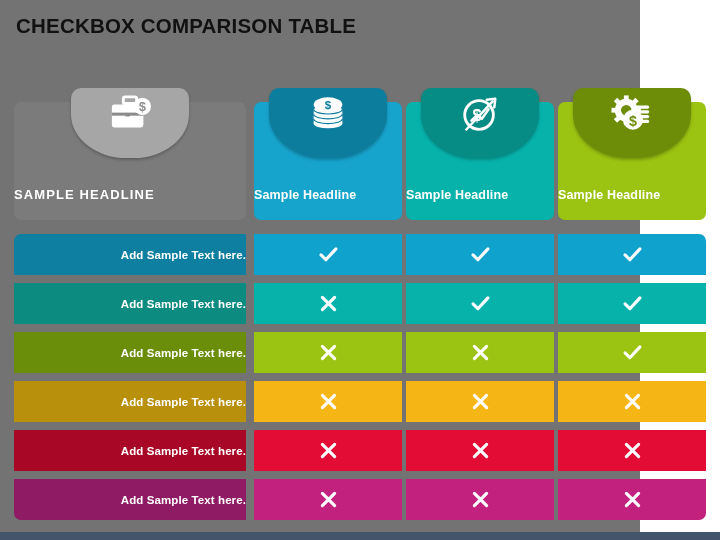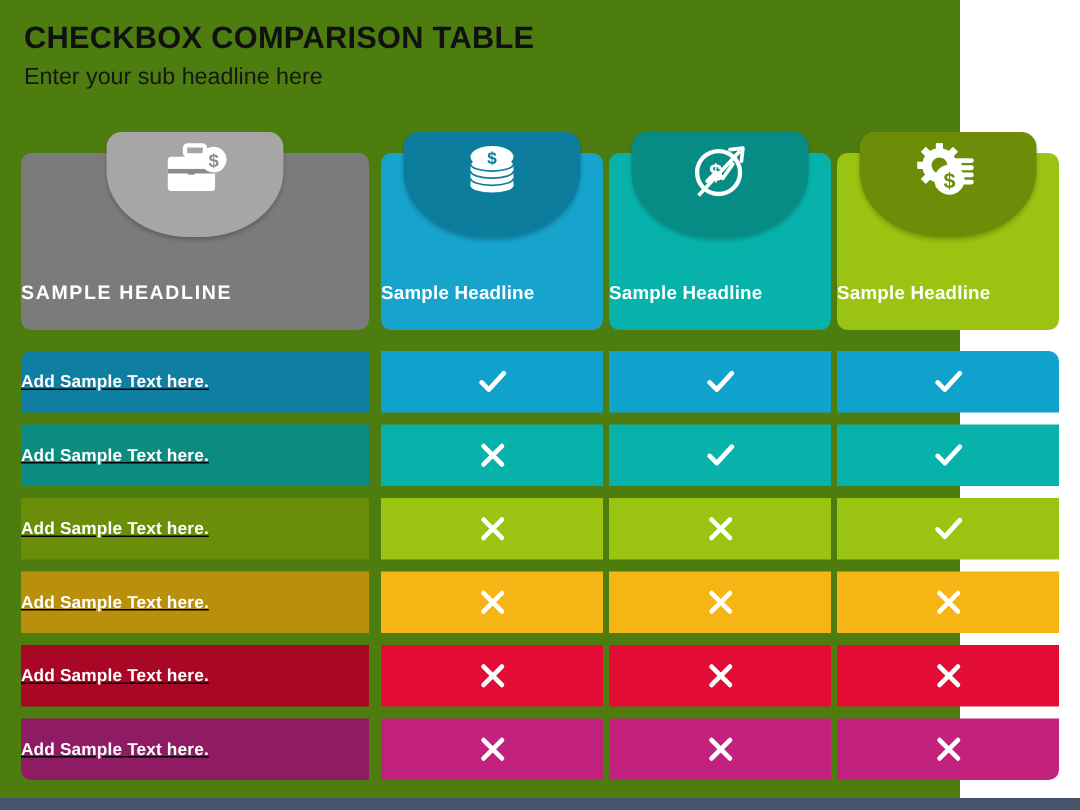--- a/index.html
+++ b/index.html
@@ -14,21 +14,21 @@
     overflow: hidden;
     position: relative;
   }
 
   .slide {
     position: absolute;
     left: 0;
     top: 0;
     width: 640px;
     height: 540px;
-    background: #4d7c0f;
+    background: #737373;
   }
 
   
   .title-block {
     position: absolute;
     left: 16px;
     top: 14px;
     width: 690px;
   }
   .main-title {
@@ -126,22 +126,21 @@
     position: absolute;
     left: 0;
     width: 100%;
     height: 41px;
     box-sizing: border-box;
     display: flex;
     align-items: center;
     justify-content: center;
   }
   .cell.label {
-    justify-content: flex-start;
-    text-decoration: underline;
+    justify-content: flex-end;
   }
   .cell-text {
     color: #ffffff;
     font-size: 11.5px;
     font-weight: bold;
     letter-spacing: 0.1px;
   }
   .mark {
     width: 21px;
     height: 21px;
@@ -164,21 +163,20 @@
     background: #44546a;
   }
 </style>
 </head>
 <body style="background: rgb(255, 255, 255);">
 
 <div class="slide">
 
   <div class="title-block">
     <h1 class="main-title">CHECKBOX COMPARISON TABLE</h1>
-    <p class="sub-title">Enter your sub headline here</p>
   </div>
 
   <div class="table" id="table-root">
       <div class="col col-0">
         <div class="hdr">
           <div class="hdr-body" style="background: rgb(123, 123, 123);"></div>
           <div class="hdr-tab" style="background: rgb(166, 166, 166);">
             <div class="hdr-icon">
               <svg viewBox="0 0 48 44">
         <rect x="17" y="3" width="14" height="7" rx="2" fill="none" stroke="#ffffff" stroke-width="3"></rect>

